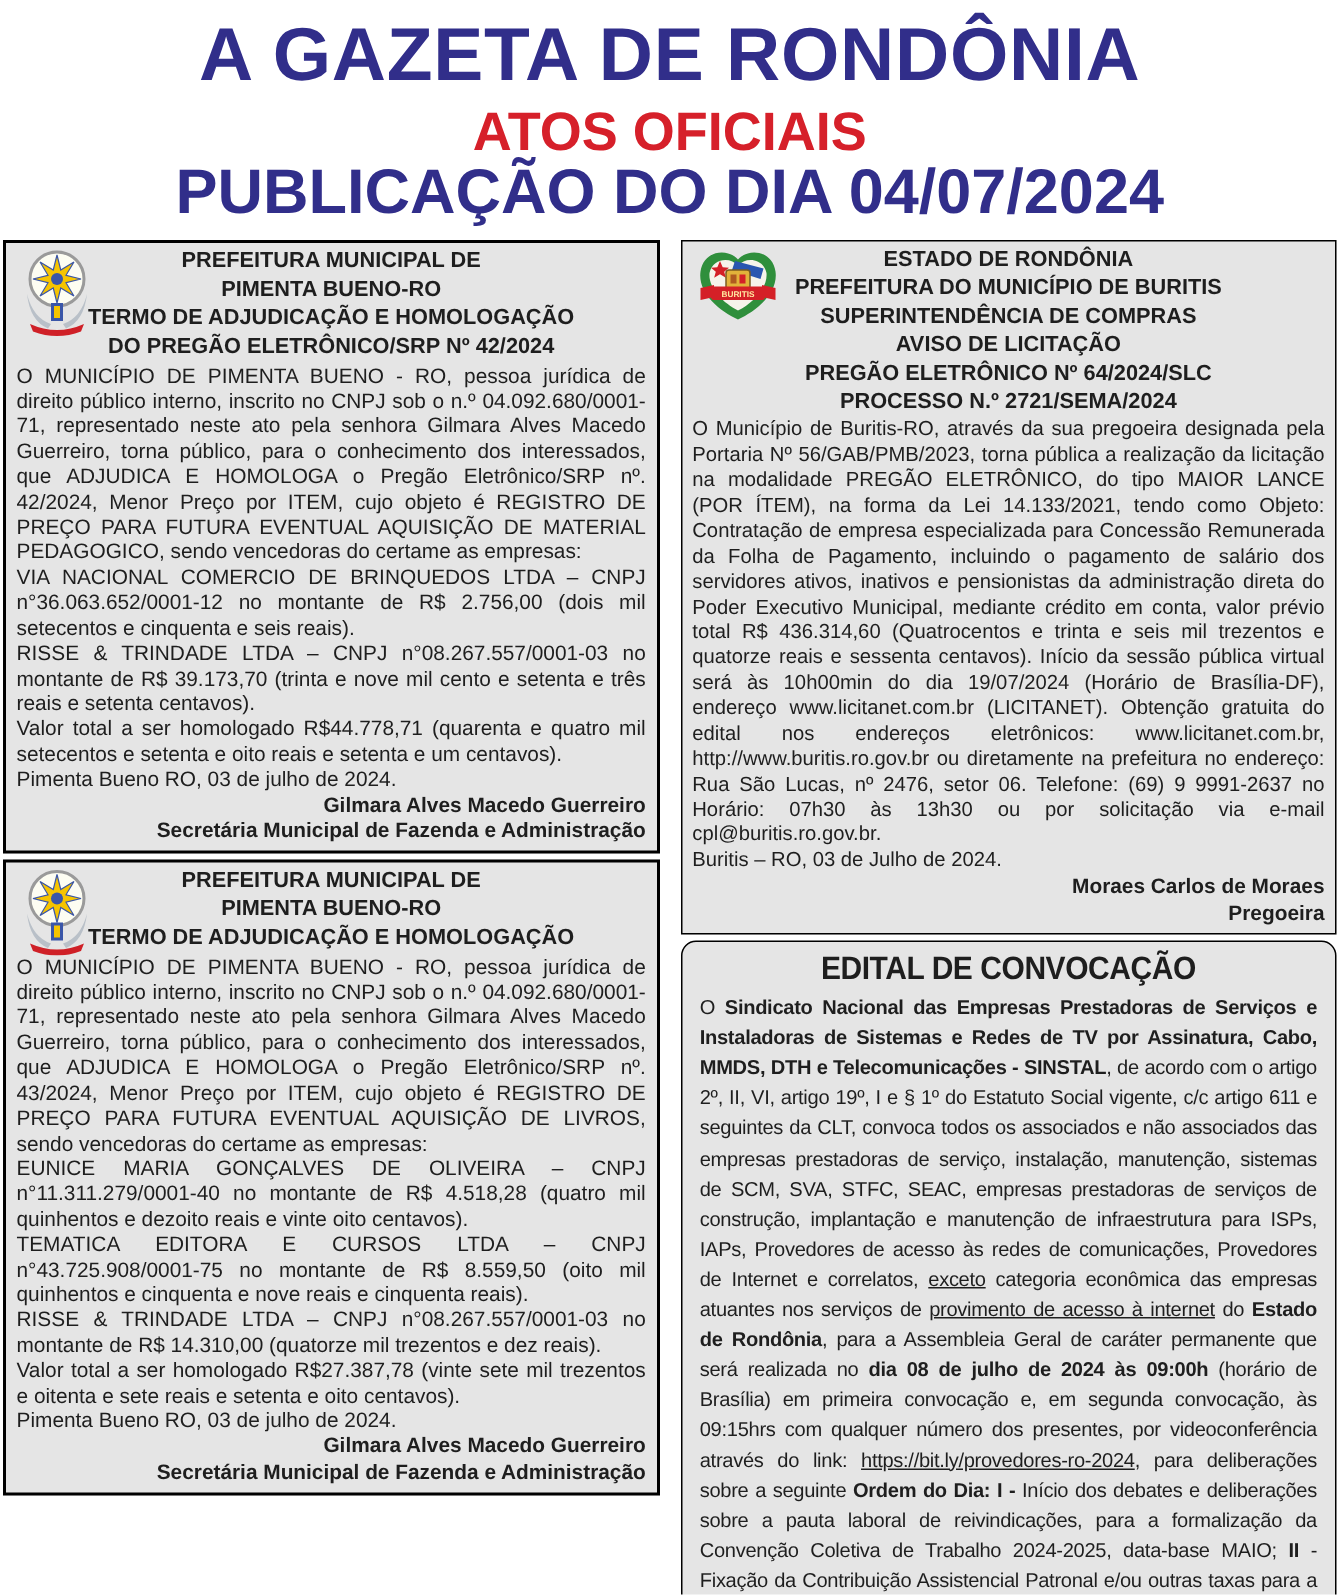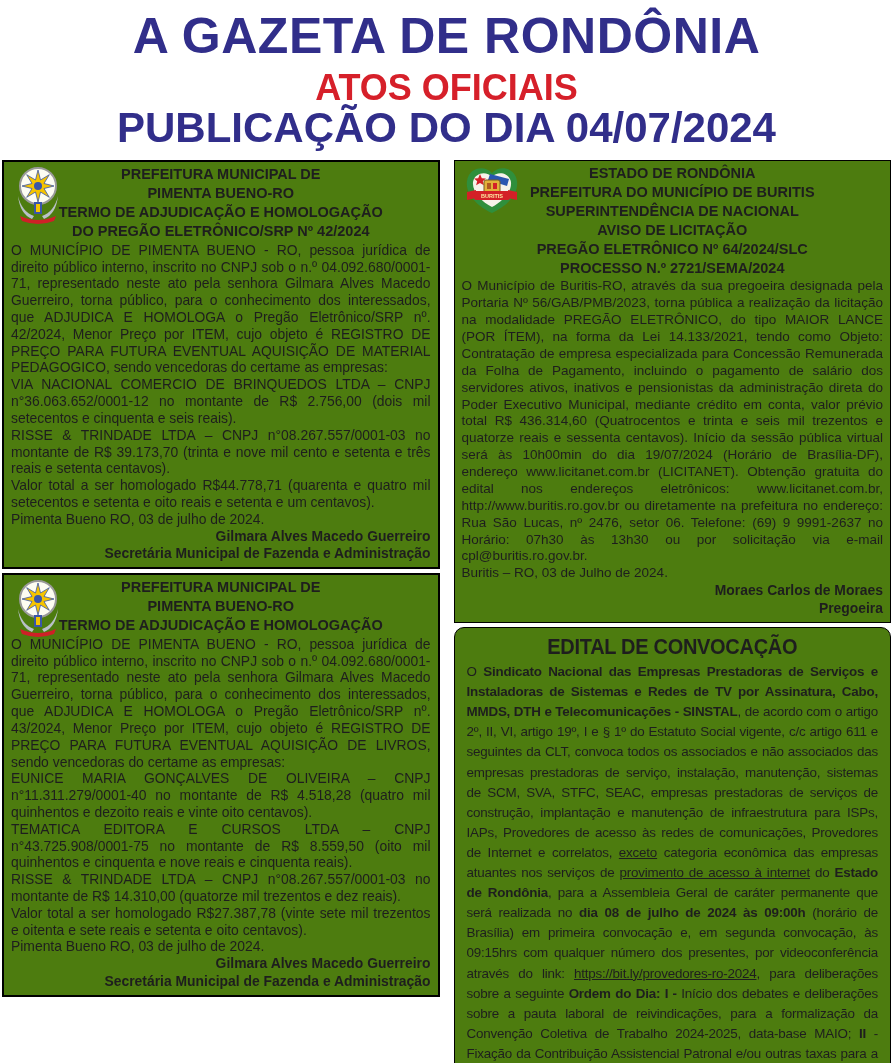--- a/index.html
+++ b/index.html
@@ -10,21 +10,21 @@
   }
   
   .masthead{text-align:center;padding-top:6px;}
   .masthead-title{font-size:50px;font-weight:bold;color:#312e8a;line-height:1.05;margin:4px 0 6px;letter-spacing:0.5px;}
   .masthead-sub{font-size:36px;font-weight:bold;color:#d6202a;line-height:1.05;margin:0 0 0;}
   .masthead-date{font-size:42px;font-weight:bold;color:#312e8a;line-height:1.05;margin:0 0 8px;}
   
   .columns{display:flex;gap:14px;padding:2px 2px 0 2px;align-items:flex-start;}
   .col{flex:1;display:flex;flex-direction:column;gap:4px;min-width:0;}
   
-  .box{border:2px solid #000;background:#4d7c0f;padding:3px 7px 5px 7px;}
+  .box{border:2px solid #000;background:#e5e5e5;padding:3px 7px 5px 7px;}
   .box-thin{border-width:1.5px;}
   .box-round{border-width:1px;border-radius:10px;padding:7px 12px 8px 12px;}
   .art-header{position:relative;text-align:center;font-weight:bold;font-size:14.5px;line-height:1.3;margin-bottom:1px;}
   .art-header .hline{display:block;}
   .logo{position:absolute;left:1px;top:1px;}
   .art-body p{margin:0;font-size:13.9px;line-height:1.21;text-align:justify;}
   .art-body-sm p{font-size:13.5px;line-height:1.25;}
   .sig{text-align:right;font-weight:bold;font-size:13.9px;line-height:1.25;}
   
   .edital-title{text-align:center;font-weight:bold;font-size:20px;line-height:1.15;margin:0 0 4px;letter-spacing:-0.3px;transform:scaleY(1.08);}
@@ -122,21 +122,21 @@
             <rect x="24" y="18" width="4" height="6" fill="#b05a20"></rect>
             <rect x="30" y="18" width="4" height="6" fill="#d42027"></rect>
             <path d="M4,27 L13,25 L13,33 L4,35Z" fill="#d42027"></path>
             <path d="M45,25 L54,27 L54,35 L45,33Z" fill="#d42027"></path>
             <rect x="11" y="26" width="36" height="9" rx="2" fill="#d42027"></rect>
             <text x="29" y="33" text-anchor="middle" font-size="5.5" font-weight="bold" fill="#ffe9a0" font-family="Liberation Sans, sans-serif">BURITIS</text>
           </svg>
         </span>
         <span class="hline">ESTADO DE RONDÔNIA</span>
         <span class="hline">PREFEITURA DO MUNICÍPIO DE BURITIS</span>
-        <span class="hline">SUPERINTENDÊNCIA DE NACIONAL</span>
+        <span class="hline">SUPERINTENDÊNCIA DE COMPRAS</span>
         <span class="hline">AVISO DE LICITAÇÃO</span>
         <span class="hline">PREGÃO ELETRÔNICO Nº 64/2024/SLC</span>
         <span class="hline">PROCESSO N.º 2721/SEMA/2024</span>
       </div>
       <div class="art-body art-body-sm">
         <p>O Município de Buritis-RO, através da sua pregoeira designada pela Portaria Nº 56/GAB/PMB/2023, torna pública a realização da licitação na modalidade PREGÃO ELETRÔNICO, do tipo MAIOR LANCE (POR ÍTEM), na forma da Lei 14.133/2021, tendo como Objeto: Contratação de empresa especializada para Concessão Remunerada da Folha de Pagamento, incluindo o pagamento de salário dos servidores ativos, inativos e pensionistas da administração direta do Poder Executivo Municipal, mediante crédito em conta, valor prévio total R$ 436.314,60 (Quatrocentos e trinta e seis mil trezentos e quatorze reais e sessenta centavos). Início da sessão pública virtual será às 10h00min do dia 19/07/2024 (Horário de Brasília-DF), endereço www.licitanet.com.br (LICITANET). Obtenção gratuita do edital nos endereços eletrônicos: www.licitanet.com.br, http://www.buritis.ro.gov.br ou diretamente na prefeitura no endereço: Rua São Lucas, nº 2476, setor 06. Telefone: (69) 9 9991-2637 no Horário: 07h30 às 13h30 ou por solicitação via e-mail cpl@buritis.ro.gov.br.</p>
         <p>Buritis – RO, 03 de Julho de 2024.</p>
       </div>
       <div class="sig">Moraes Carlos de Moraes</div>
       <div class="sig">Pregoeira</div>

